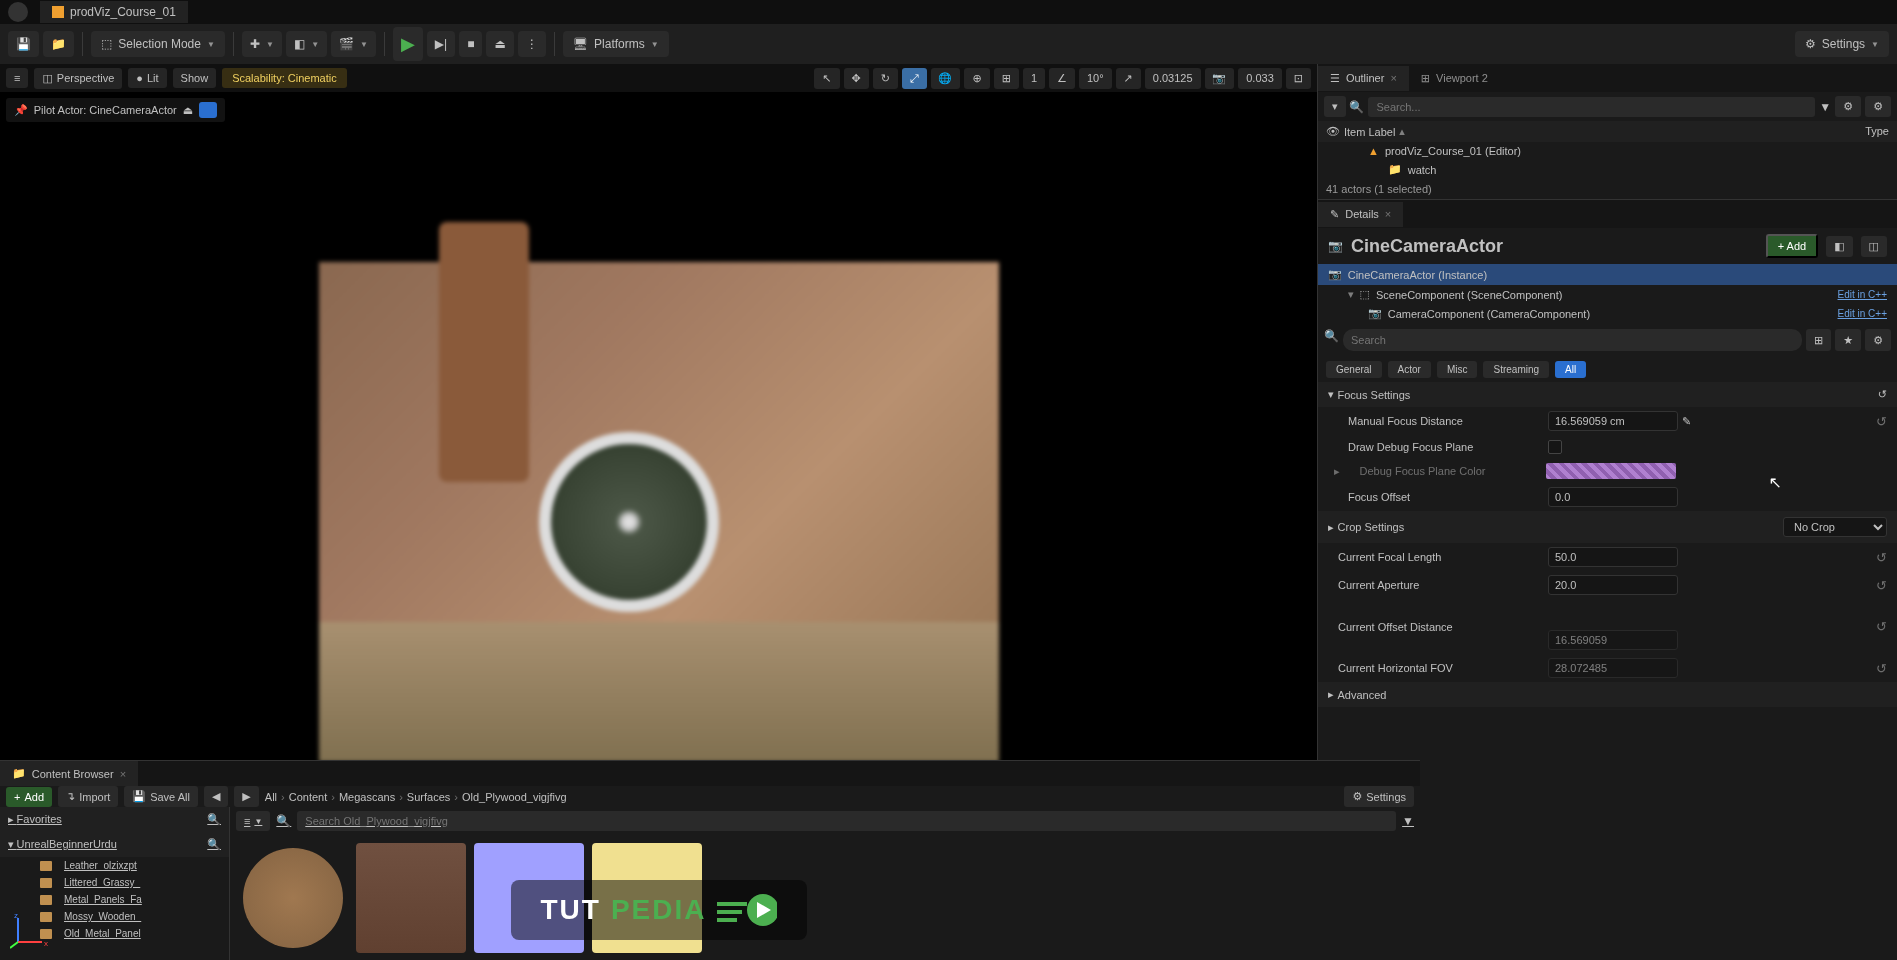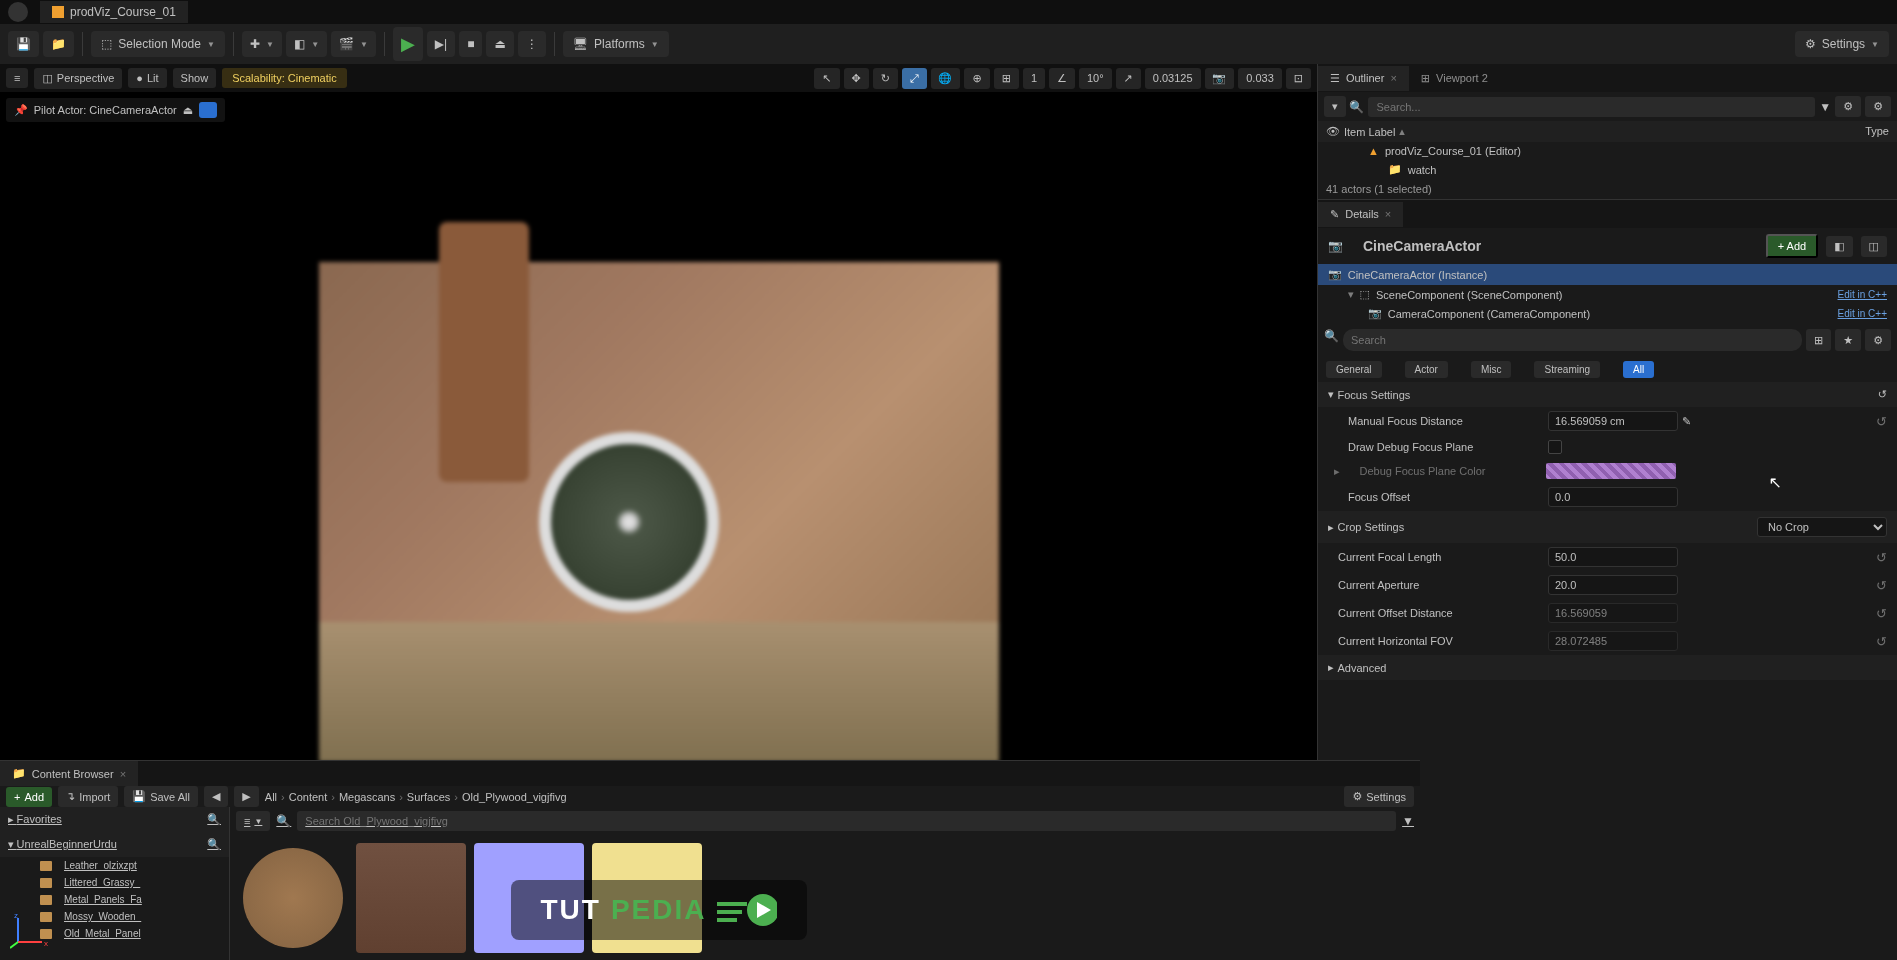--- a/index.html
+++ b/index.html
@@ -61,28 +61,28 @@
 .outliner { flex: 0 0 auto; }
 .search-row { display: flex; align-items: center; padding: 4px 6px; gap: 4px; }
 .search-row input { flex: 1; background: #2a2a2a; border: none; color: #c0c0c0; padding: 4px 8px; border-radius: 3px; font-size: 11px; }
 .col-hdr { display: flex; padding: 4px 8px; background: #202020; font-size: 11px; }
 .col-hdr .c1 { flex: 1; display: flex; align-items: center; gap: 4px; }
 .out-row { display: flex; align-items: center; padding: 3px 8px 3px 50px; font-size: 11px; gap: 6px; }
 .out-row.deep { padding-left: 70px; }
 .out-status { padding: 4px 8px; font-size: 11px; color: #999; }
 .details { flex: 1; display: flex; flex-direction: column; overflow-y: auto; border-top: 1px solid #333; }
 .det-hdr { display: flex; align-items: center; padding: 6px 10px; gap: 8px; }
-.det-hdr .name { font-size: 14px; font-weight: 600; margin-left: 12px; }
+.det-hdr .name { font-size: 18px; font-weight: 600; }
 .det-hdr .add { margin-left: auto; background: #2a5a2a; color: #fff; padding: 4px 10px; border-radius: 3px; font-size: 11px; cursor: pointer; }
 .comp-row { padding: 4px 10px; background: #2a4a7a; font-size: 11px; display: flex; align-items: center; gap: 6px; }
 .comp-child { padding: 3px 10px 3px 30px; font-size: 11px; display: flex; align-items: center; gap: 6px; }
 .comp-child .edit-link { margin-left: auto; color: #6aa0e0; font-size: 10px; cursor: pointer; text-decoration: underline; }
 .det-search { padding: 6px; display: flex; gap: 4px; }
 .det-search input { flex: 1; background: #2a2a2a; border: none; color: #c0c0c0; padding: 5px 8px; border-radius: 10px; font-size: 11px; }
-.det-filters { display: flex; gap: 23px; padding: 4px 8px; }
+.det-filters { display: flex; gap: 6px; padding: 4px 8px; }
 .det-filter { background: #2a2a2a; padding: 3px 10px; border-radius: 3px; font-size: 10px; cursor: pointer; }
 .det-filter.active { background: #2a6fd0; color: #fff; }
 .cat-hdr { padding: 6px 10px; font-size: 11px; background: #202020; display: flex; align-items: center; gap: 4px; cursor: pointer; }
 .prop-row { display: flex; align-items: center; padding: 4px 10px; font-size: 11px; min-height: 24px; }
 .prop-row .label { flex: 0 0 220px; padding-left: 20px; }
 .prop-row .value { flex: 1; }
 .prop-row .value select, .prop-row .value input { width: 130px; background: #151515; border: 1px solid #333; color: #c0c0c0; padding: 3px 6px; border-radius: 3px; font-size: 11px; }
 .prop-row .checkbox { width: 14px; height: 14px; background: #151515; border: 1px solid #444; border-radius: 2px; }
 .prop-row .color-swatch { width: 130px; height: 16px; background: repeating-linear-gradient(45deg, #b080d0, #b080d0 4px, #9060b0 4px, #9060b0 8px); border-radius: 2px; }
 .prop-row .reset { margin-left: auto; opacity: .5; cursor: pointer; font-size: 13px; }
@@ -391,35 +391,35 @@
           </div>
       </div>
       <div class="prop-row">
         <div class="label">Focus Offset</div>
         <div class="value"><input value="0.0" style=""></div>
       </div>
 
       <div class="cat-hdr">
         <span>▸</span>
           <span>Crop Settings</span>
-        <div style="margin-left:auto"><select style="background:#151515;border:1px solid #333;color:#c0c0c0;padding:2px 6px;border-radius:3px;font-size:11px;width:130px"><option>No Crop</option></select></div>
+        <div style="margin-left:auto"><select style="background:#151515;border:1px solid #333;color:#c0c0c0;padding:2px 6px;border-radius:3px;font-size:11px;width:104px"><option>No Crop</option></select></div>
       </div>
       <div class="prop-row">
         <div class="label" style="padding-left:10px">Current Focal Length</div>
         <div class="value"><input value="50.0" style=""></div>
         <span class="reset">↺</span>
       </div>
       <div class="prop-row">
         <div class="label" style="padding-left:10px">Current Aperture</div>
         <div class="value"><input value="20.0" style=""></div>
         <span class="reset">↺</span>
       </div>
       <div class="prop-row">
         <div class="label" style="padding-left:10px">Current Offset Distance</div>
-        <div class="value"><input disabled="" style="opacity: 0.6;" value="16.569059"></div>
+        <div class="value"><input disabled="" style="opacity: 0.6; margin-top: 27px;" value="16.569059"></div>
         <span class="reset">↺</span>
       </div>
       <div class="prop-row">
         <div class="label" style="padding-left:10px">Current Horizontal FOV</div>
         <div class="value"><input disabled="" style="opacity: 0.6;" value="28.072485"></div>
         <span class="reset">↺</span>
       </div>
       <div class="cat-hdr">
         <span>▸</span>
           <span>Advanced</span>

